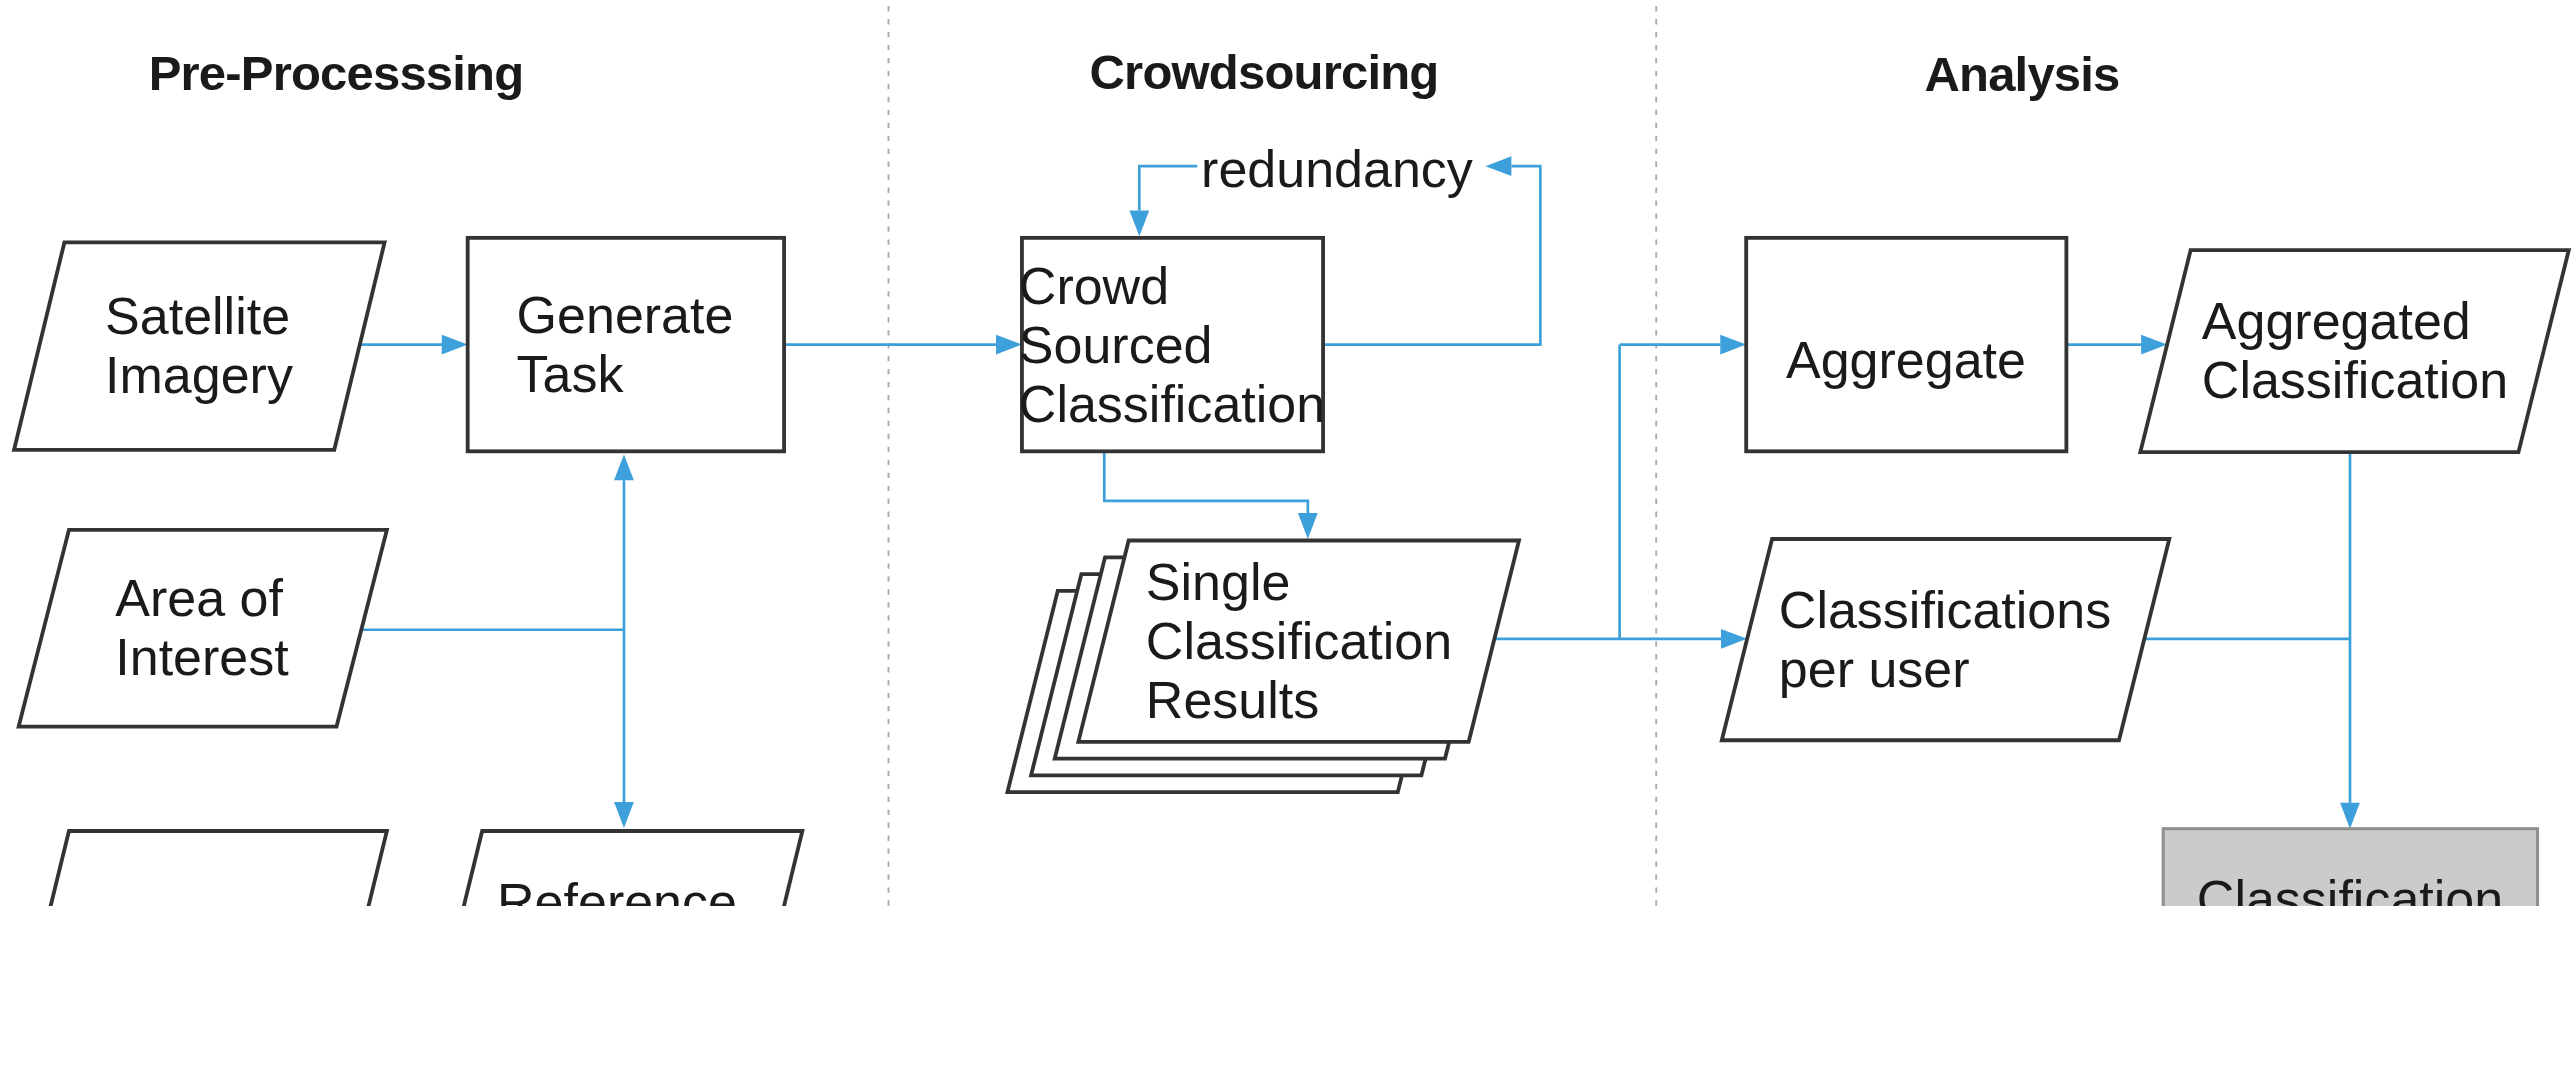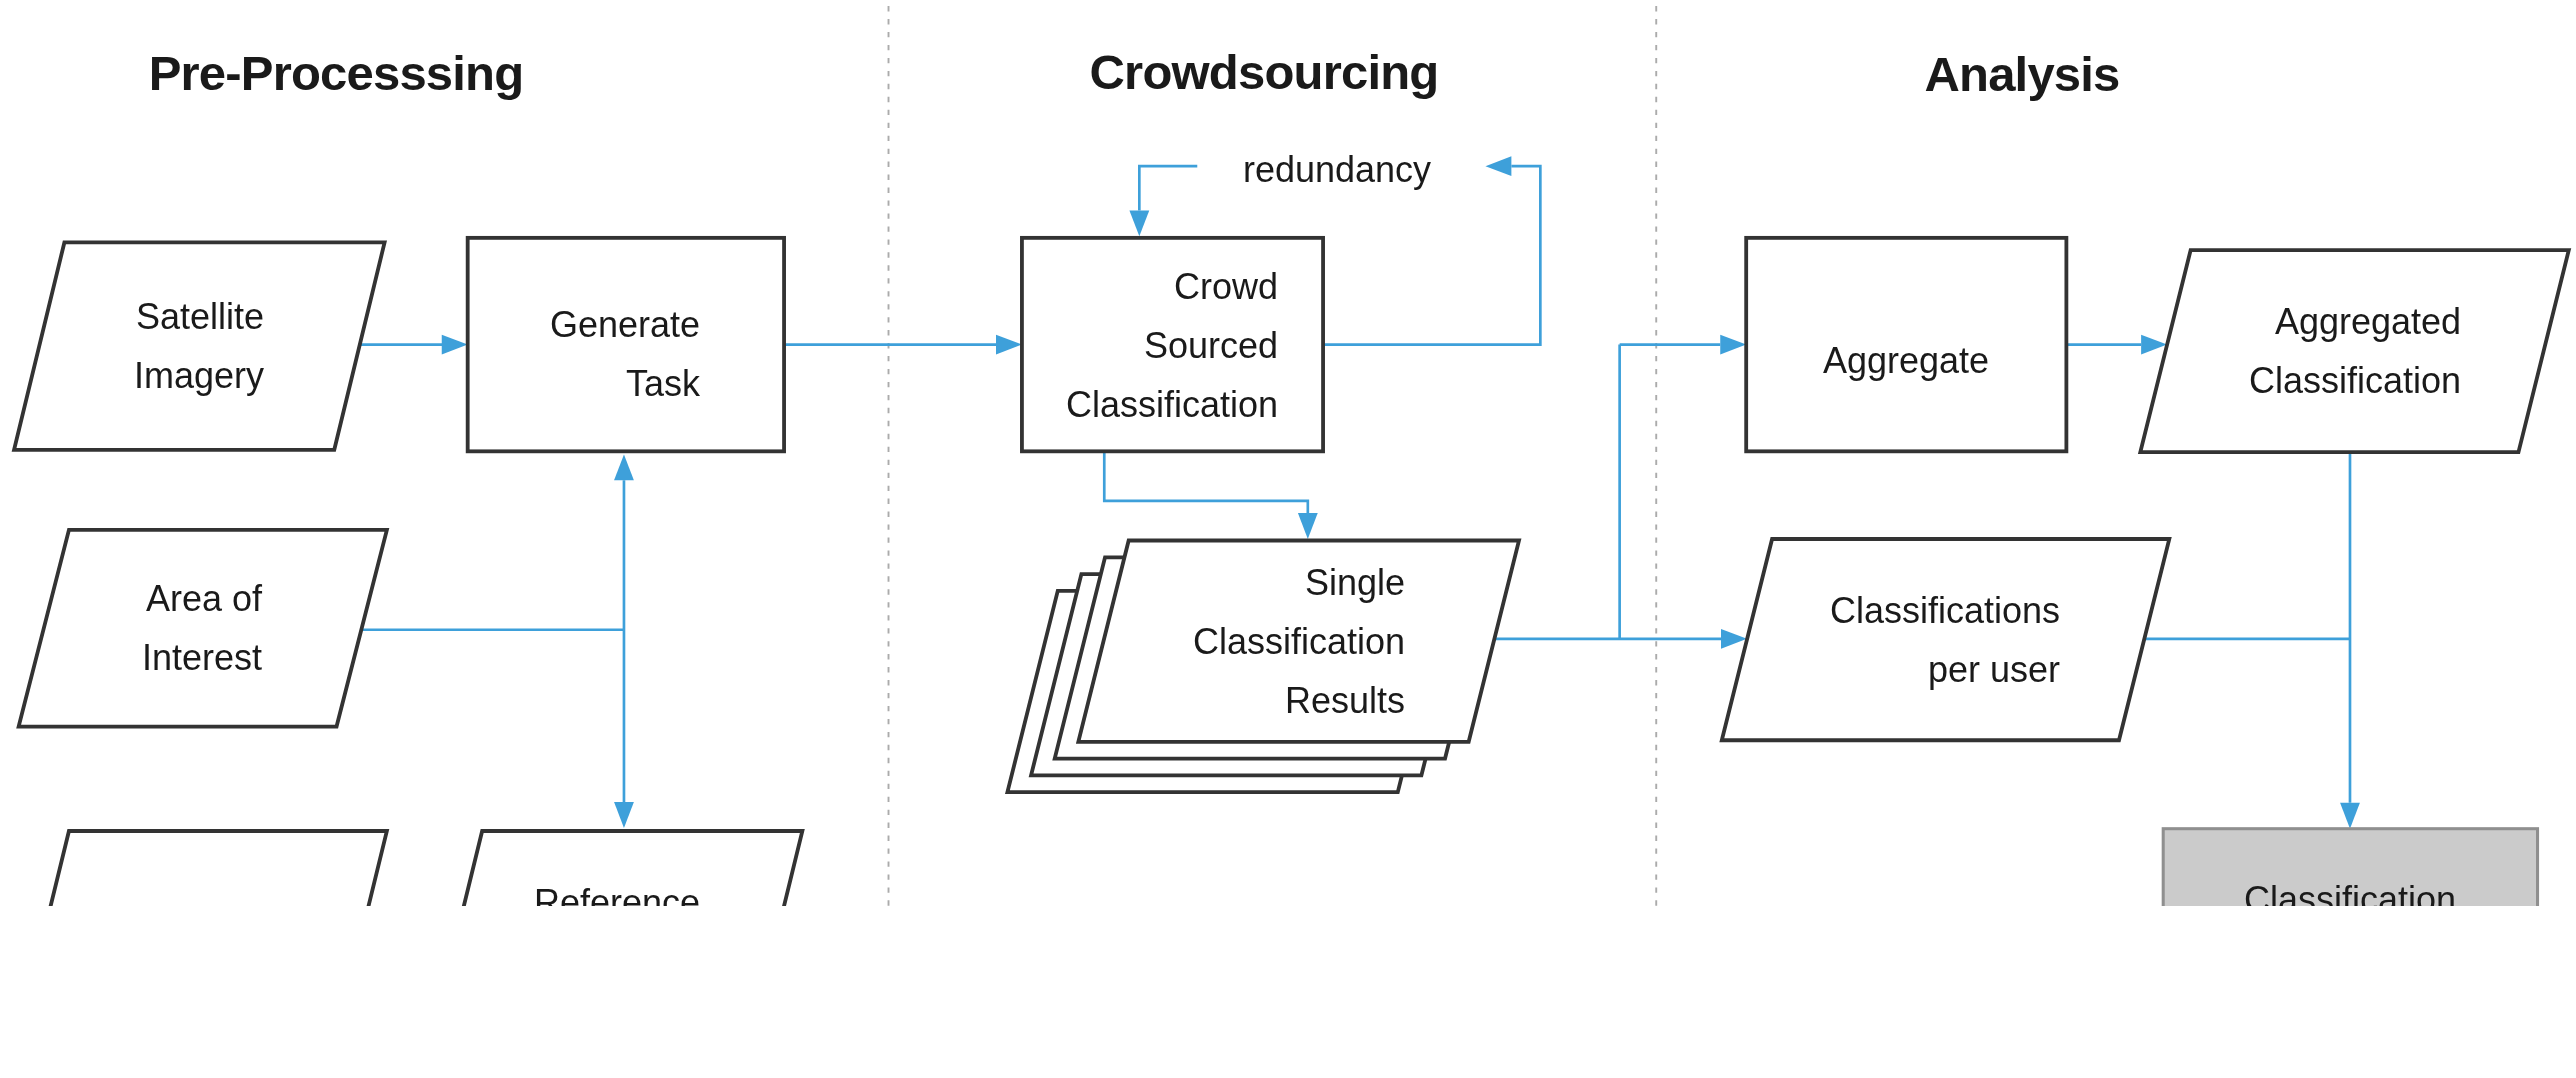--- a/index.html
+++ b/index.html
@@ -21,21 +21,21 @@
   .shape.gray{fill:var(--eval-fill);stroke:var(--eval-border);stroke-width:4;}
   .flow{stroke:var(--accent-blue);stroke-width:3.5;fill:none;}
   .arrowhead{fill:var(--accent-blue);stroke:none;}
   .divider{stroke:var(--divider-gray);stroke-width:2.5;stroke-dasharray:7 10;fill:none;}
   .hdr{
     position:absolute;transform:translate(-50%,-50%);
     font-size:49px;font-weight:bold;white-space:nowrap;letter-spacing:-0.8px;
   }
   .lbl{
     position:absolute;transform:translate(-50%,-50%);
-    font-size:36px;line-height:59px;text-align:right;white-space:pre-line;
+    font-size:52px;line-height:59px;text-align:left;white-space:pre-line;
   }
 </style>
 </head>
 <body>
 
 <div class="canvas">
 
   <svg width="2576" height="1078" viewBox="0 0 3378 1414">
 
     <line class="divider" x1="1165" y1="8" x2="1165" y2="1408"></line>
@@ -127,21 +127,21 @@
     <polygon class="shape" points="2324,707 2845,707 2779,971 2258,971"></polygon>
     <rect class="shape gray" x="2837" y="1087" width="491" height="262"></rect>
   </svg>
 
   <div class="hdr" style="left:336px;top:73px">Pre-Processsing</div>
   <div class="hdr" style="left:1264px;top:72px">Crowdsourcing</div>
   <div class="hdr" style="left:2022px;top:74px">Analysis</div>
 
   <div class="lbl" style="left:199px;top:346px">Satellite
 Imagery</div>
-  <div class="lbl" style="left:625px;top:354px">Generate
+  <div class="lbl" style="left:625px;top:345px">Generate
 Task</div>
   <div class="lbl" style="left:202px;top:628px">Area of
 Interest</div>
   <div class="lbl" style="left:617px;top:932px">Reference
 Dataset</div>
   <div class="lbl" style="left:1172px;top:345px">Crowd
 Sourced
 Classification</div>
   <div class="lbl" style="left:1337px;top:169px">redundancy</div>
   <div class="lbl" style="left:1299px;top:641px">Single

